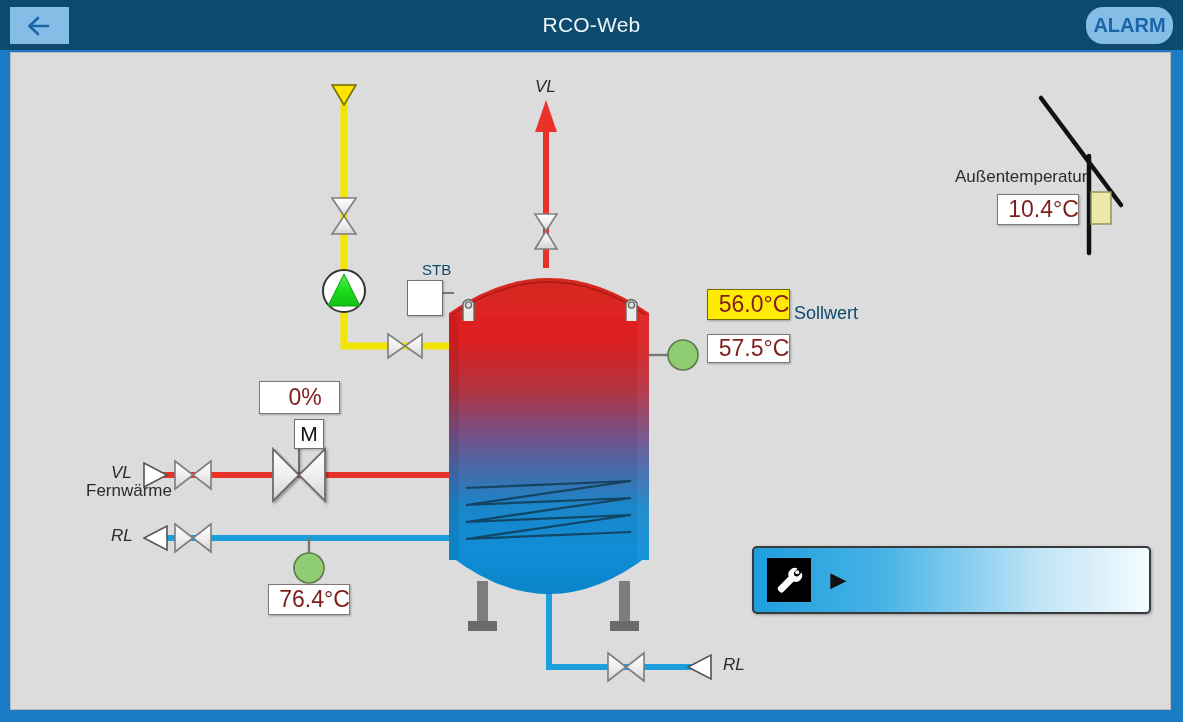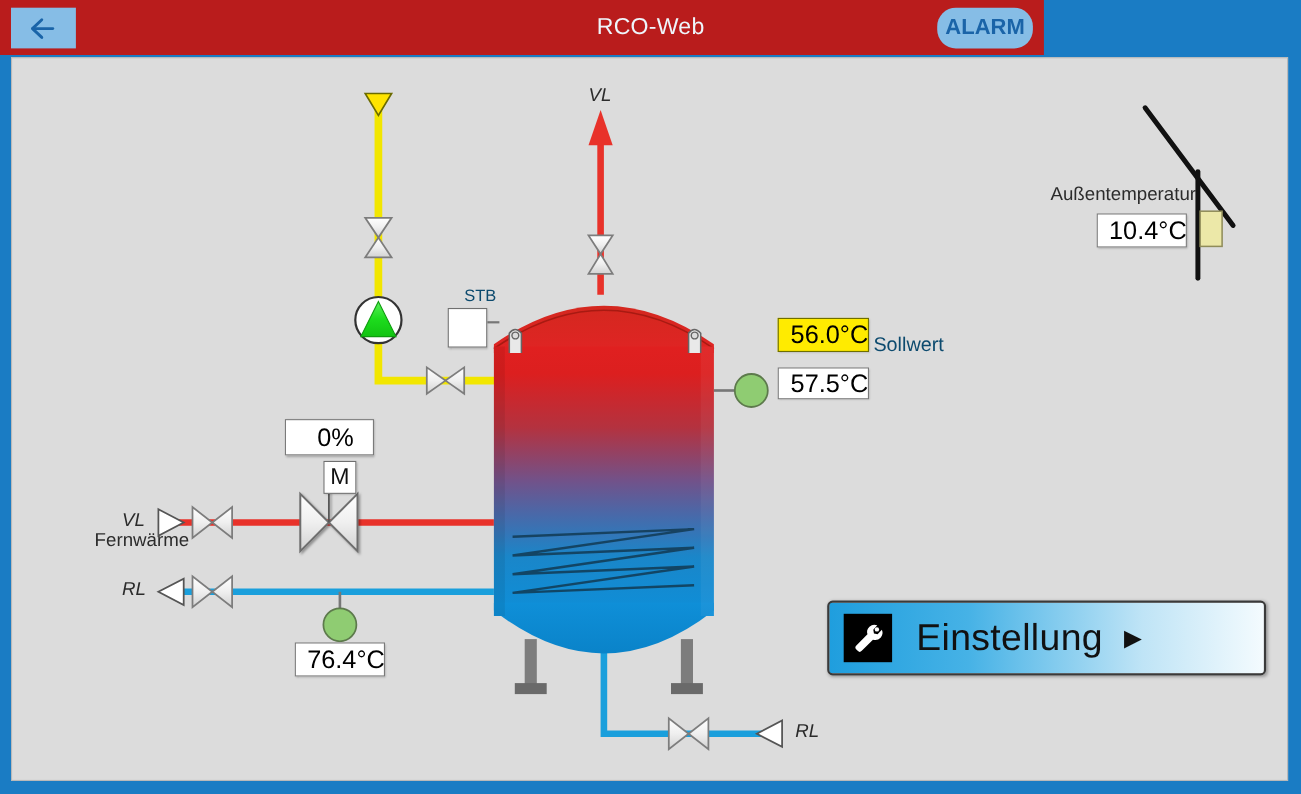--- a/index.html
+++ b/index.html
@@ -12,23 +12,23 @@
     height: 722px;
     font-family: "Liberation Sans", sans-serif;
     overflow: hidden;
     position: relative;
   }
 
   
   #titlebar {
     position: absolute;
     left: 0; top: 0;
-    width: 949px;
+    width: 1183px;
     height: 50px;
-    background: #b91c1c;
+    background: #0c4a6e;
   }
   #back-button {
     position: absolute;
     left: 10px; top: 7px;
     width: 59px; height: 37px;
     background: #86bde6;
     display: flex;
     align-items: center;
     justify-content: center;
     cursor: pointer;
@@ -84,21 +84,21 @@
   }
   .lbl-plain   { font-size: 17px; }
   .lbl-small   { font-size: 18px; color: #0c4a6e; }
   .lbl-italic  { font-size: 17px; font-style: italic; }
   .lbl-stb     { font-size: 15px; color: #0c4a6e; margin-left: 15px; }
 
   .valbox {
     position: absolute;
     background: #ffffff;
     border: 1px solid #7a7a7a;
-    color: #000000;
+    color: #7f1d1d;
     font-size: 23px;
     display: flex;
     align-items: center;
     justify-content: center;
     box-sizing: border-box;
     box-shadow: 1px 1px 2px rgba(0,0,0,.28);
     white-space: nowrap;
     padding-left: 11px;
   }
   .valbox.yellow {
@@ -368,17 +368,16 @@
 
   <div class="sqbox" style="left:396px; top:227px; width:36px; height:36px;"></div>
 
   <div id="settings-button">
     <div id="settings-icon">
       <svg width="34" height="34" viewBox="0 0 34 34">
         <path d="M25.5 5.5 a6.6 6.6 0 0 0 -8.9 8.1 L6.5 23.8 a2.6 2.6 0 0 0 0 3.7 l1.2 1.2 a2.6 2.6 0 0 0 3.7 0 L21.6 18.5 a6.6 6.6 0 0 0 8.1 -8.9 l-3.9 3.9 -3.3 -0.6 -0.6 -3.3 z" fill="#ffffff"></path>
         <circle cx="25.2" cy="9.2" r="2.0" fill="#ffffff"></circle>
       </svg>
     </div>
-    <div id="settings-label">Einstellung</div>
     <div id="settings-arrow">►</div>
   </div>
 
 </div>
 
 </body></html>

